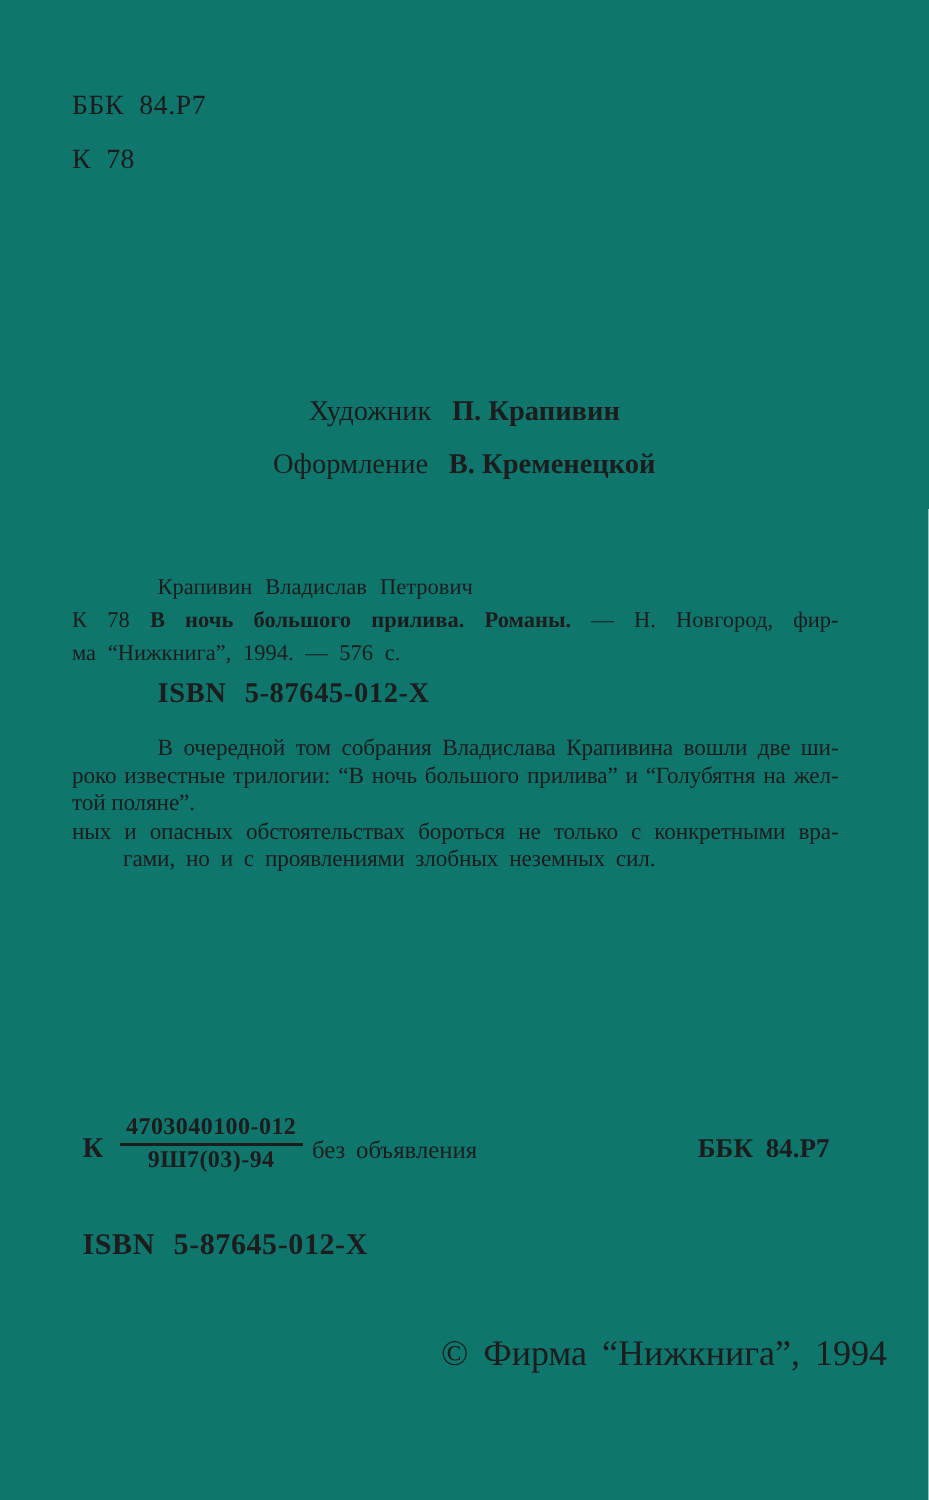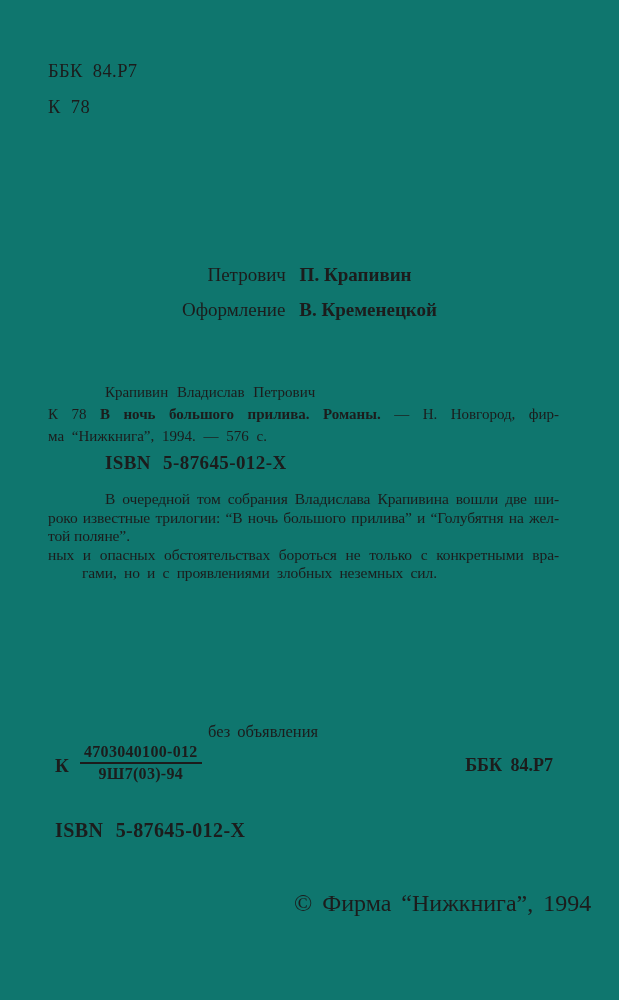--- a/index.html
+++ b/index.html
@@ -75,21 +75,21 @@
   .fraction .num {
     border-bottom: 2px solid #1c1c1c;
     padding: 0 4px 1px 4px;
     letter-spacing: 0.3px;
   }
   .fraction .den {
     padding-top: 1px;
     letter-spacing: 0.3px;
   }
   .cat-note {
-    left: 208px; top: 722px;
+    left: 208px; top: 757px;
     font-size: 16.5px; word-spacing: 3px;
   }
   .cat-bbk {
     right: 66px; top: 755px;
     font-size: 18px; word-spacing: 4px;
   }
 
   
   .isbn-bottom {
     left: 55px; top: 819px;
@@ -102,21 +102,21 @@
 </style>
 </head>
 <body>
 
 <div class="page">
 
   <div class="abs bbk-top">ББК 84.Р7</div>
   <div class="abs k78-top">К 78</div>
 
   <div class="abs credit credit-artist">
-    <span>Петрович</span>
+    <span>Художник</span>
     <span class="b name-gap">П. Крапивин</span>
   </div>
 
   <div class="abs credit credit-designer">
     <span>Оформление</span>
     <span class="b name-gap">В. Кременецкой</span>
   </div>
 
   <div class="abs card">
     <div class="card-l1">Крапивин Владислав Петрович</div>

